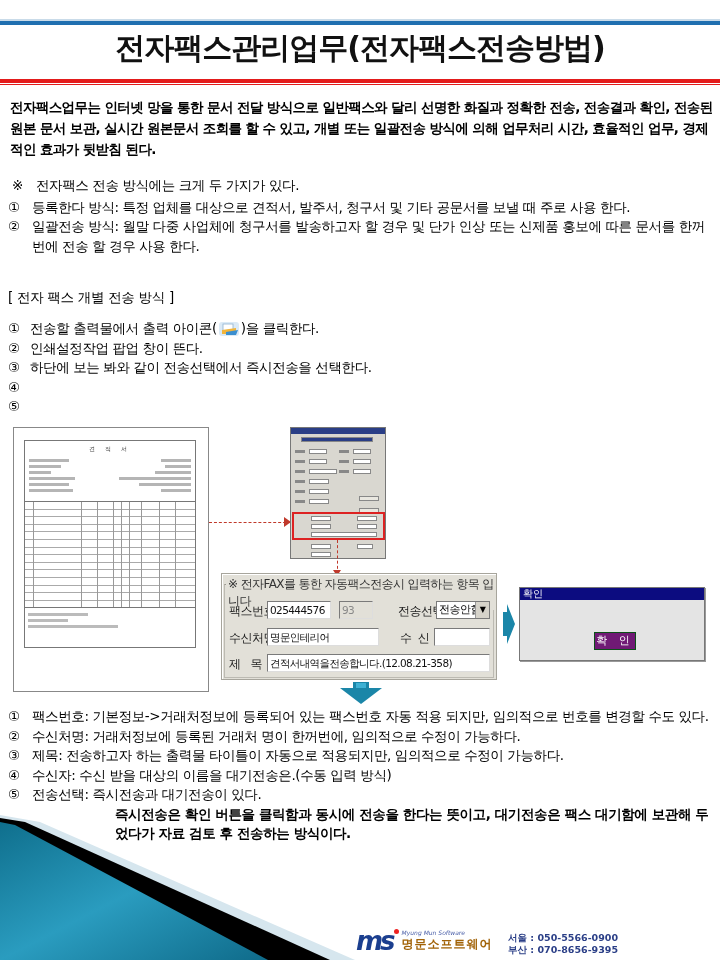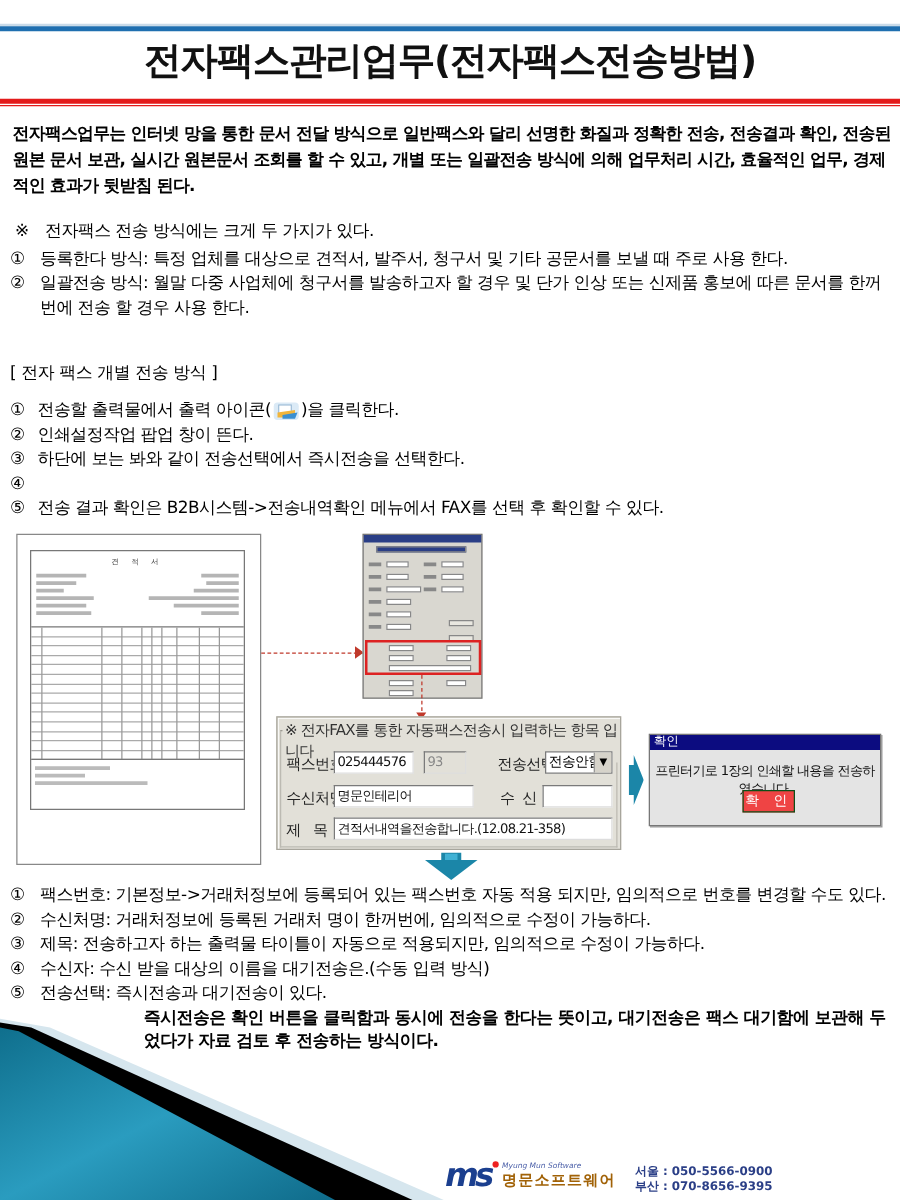--- a/index.html
+++ b/index.html
@@ -67,21 +67,21 @@
   .fax-in { position: absolute; height: 18px; background: #fff; border: 1px solid #7a7a7a; border-right-color: #ddd; border-bottom-color: #ddd;
     font-size: 10.5px; line-height: 16px; padding-left: 2px; color: #111; overflow: hidden; white-space: nowrap; letter-spacing: -0.6px; }
   .fax-in.disabled { background: #e2e0d8; color: #888; }
   .fax-select { position: absolute; height: 18px; background: #fff; border: 1px solid #7a7a7a; font-size: 11px; line-height: 16px; padding-left: 2px; }
   .fax-select .btn { position: absolute; right: 0; top: 0; width: 14px; height: 16px; background: #d6d3ca; border-left: 1px solid #999; font-size: 8px; text-align: center; line-height: 16px; }
 
   
   .confirm { position: absolute; left: 519px; top: 587px; width: 186px; height: 74px; background: #e4e4e4; border: 1px solid #777; box-shadow: 1px 1px 0 #999; }
   .confirm .tb { height: 12px; background: #0c0c80; color: #fff; font-size: 10px; line-height: 12px; padding-left: 3px; }
   .confirm .msg { font-size: 10.5px; text-align: center; margin-top: 10px; letter-spacing: -0.6px; color: #111; }
-  .confirm .ok { position: absolute; left: 74px; top: 44px; width: 42px; height: 18px; background: #ef4444; color: #fff; font-size: 11px; text-align: center; line-height: 16px; border: 1px solid #0c4f18; letter-spacing: 4px; }
+  .confirm .ok { position: absolute; left: 74px; top: 44px; width: 42px; height: 18px; background: #701a75; color: #fff; font-size: 11px; text-align: center; line-height: 16px; border: 1px solid #0c4f18; letter-spacing: 4px; }
   .blue-arrow-right { position: absolute; left: 503px; top: 604px; width: 12px; height: 40px; }
 
   .blue-arrow-down { position: absolute; left: 338px; top: 682px; width: 46px; height: 22px; }
 
   .notes { top: 707px; }
   .notes .row { display: flex; }
   .notes .mark { width: 24px; flex: none; }
   .notes .txt { flex: 1; }
   .notes .indent { padding-left: 107px; font-weight: bold; }
 
@@ -152,21 +152,20 @@
   </div>
   <div class="row">
     <span class="mark">③</span>
     <span>하단에 보는 봐와 같이 전송선택에서 즉시전송을 선택한다.</span>
   </div>
   <div class="row">
     <span class="mark">④</span>
   </div>
   <div class="row">
     <span class="mark">⑤</span>
-    <span>전송 결과 확인은 B2B시스템-&gt;전송내역확인  메뉴에서 FAX를 선택 후 확인할 수 있다.</span>
   </div>
 </div>
 
 <div class="doc-frame"></div>
 <div class="doc-inner">
   <div class="doc-title">견 적 서</div>
   <div class="doc-lines">
     <div class="ln">
         <span style="width:40px"></span>
         <span style="width:30px"></span>
@@ -284,21 +283,20 @@
   <div class="fax-lbl" style="left:7px;top:82px;white-space:pre">제   목</div>
   <div class="fax-in" style="left:45px;top:80px;width:223px">견적서내역을전송합니다.(12.08.21-358)</div>
 </div>
 
 <svg class="blue-arrow-right" viewBox="0 0 12 40">
   <polygon points="0,8 4,8 4,0 12,20 4,40 4,32 0,32" fill="#1b86a8"></polygon>
 </svg>
 
 <div class="confirm">
   <div class="tb">확인</div>
-  <div class="msg">프린터기로 1장의 인쇄할 내용을 전송하였습니다.</div>
   <div class="ok">확 인</div>
 </div>
 
 <svg class="blue-arrow-down" viewBox="0 0 46 22">
   <rect x="15" y="0" width="16" height="8" fill="#1b86a8"></rect>
   <rect x="18" y="1" width="10" height="7" fill="#3fb1d4"></rect>
   <polygon points="2,6 44,6 23,22" fill="#1b86a8"></polygon>
 </svg>
 
 <div class="block notes">

